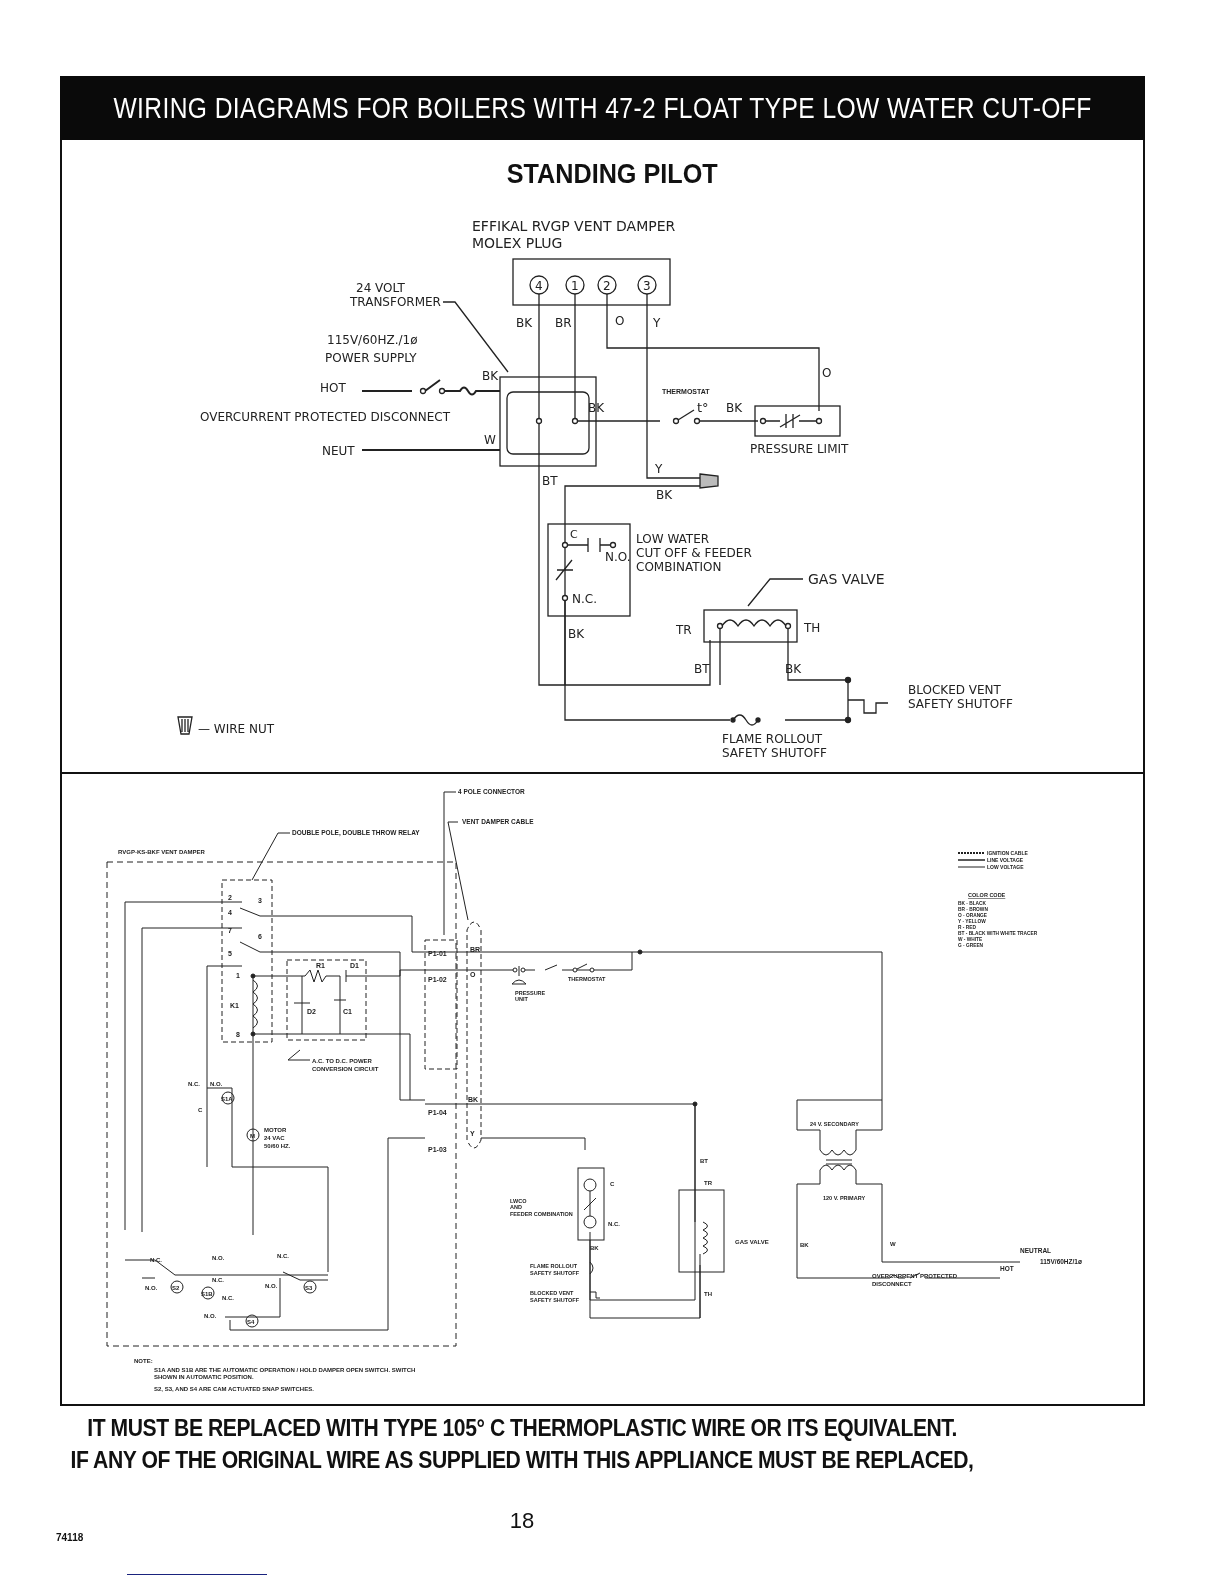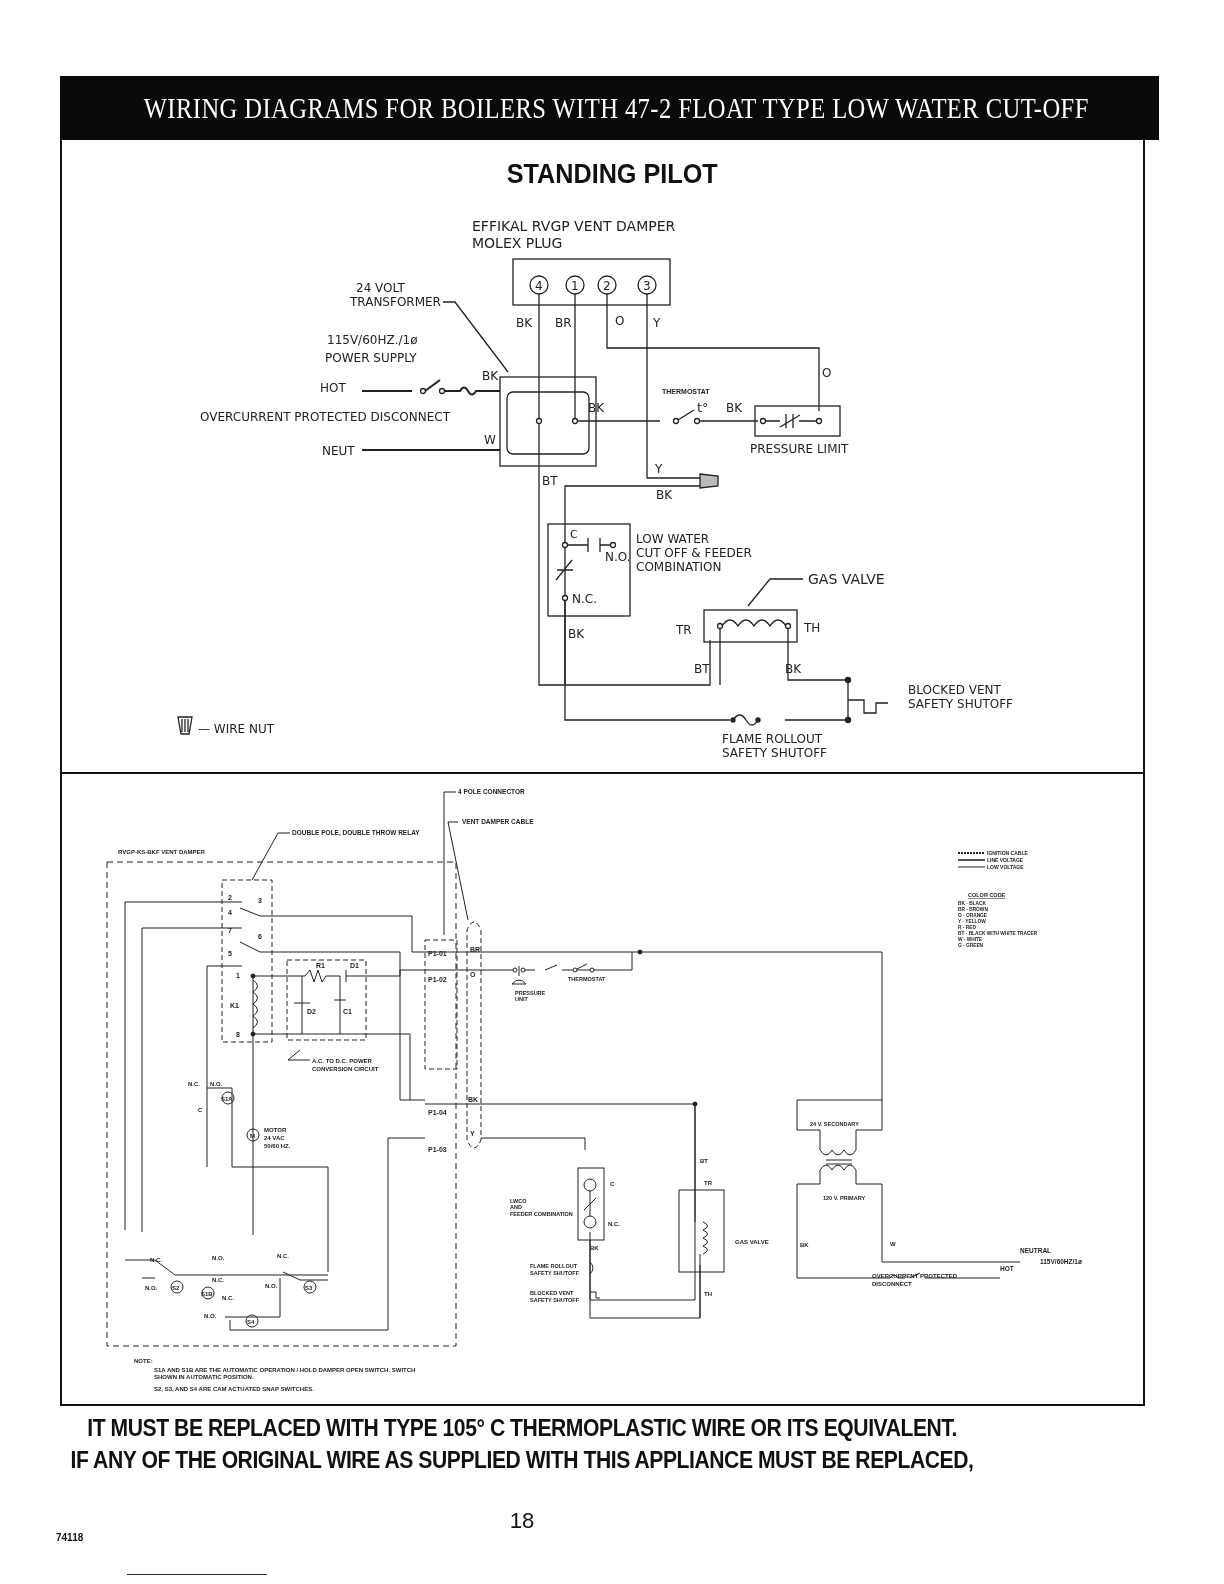--- a/index.html
+++ b/index.html
@@ -1,20 +1,20 @@
 <!DOCTYPE html>
 <html><head>
 <meta charset="utf-8">
 <style>
   html,body{margin:0;padding:0;background:#fff;}
   body{width:1224px;height:1584px;position:relative;font-family:"Liberation Sans",sans-serif;color:#111;overflow:hidden;}
   .frame{position:absolute;left:60px;top:76px;width:1085px;height:1330px;border:2px solid #111;box-sizing:border-box;}
   .banner{position:absolute;left:60px;top:76px;width:1085px;height:64px;background:#0a0a0a;color:#fff;
-    font-family:Liberation Serif, serif;font-size:30px;letter-spacing:0.5px;
-    display:flex;align-items:center;justify-content:center;transform-origin:center;padding-left:14px;}
+    font-family:Liberation Sans, sans-serif;font-size:30px;letter-spacing:0.5px;
+    display:flex;align-items:center;justify-content:center;transform-origin:center;}
   .banner span{display:inline-block;transform:scaleX(0.82);white-space:nowrap;}
   .divider{position:absolute;left:60px;top:772px;width:1085px;height:2px;background:#111;}
   .subtitle{position:absolute;left:0;width:1224px;top:158px;text-align:center;font-weight:bold;font-size:28px;}
   .subtitle span{display:inline-block;transform:scaleX(0.9);}
   svg.diag{position:absolute;left:0;top:0;}
   .t{font-family:"DejaVu Sans",sans-serif;fill:#222;}
   .tiny{font-family:"Liberation Sans",sans-serif;font-weight:bold;fill:#222;}
   .warning{position:absolute;left:0;width:1044px;text-align:center;font-weight:bold;font-size:24px;letter-spacing:-0.5px;margin-top:32px;}
   .warning span{display:inline-block;transform:scaleX(0.88);}
   .pagenum{position:absolute;left:0;width:1044px;top:1508px;text-align:center;font-size:22px;}

